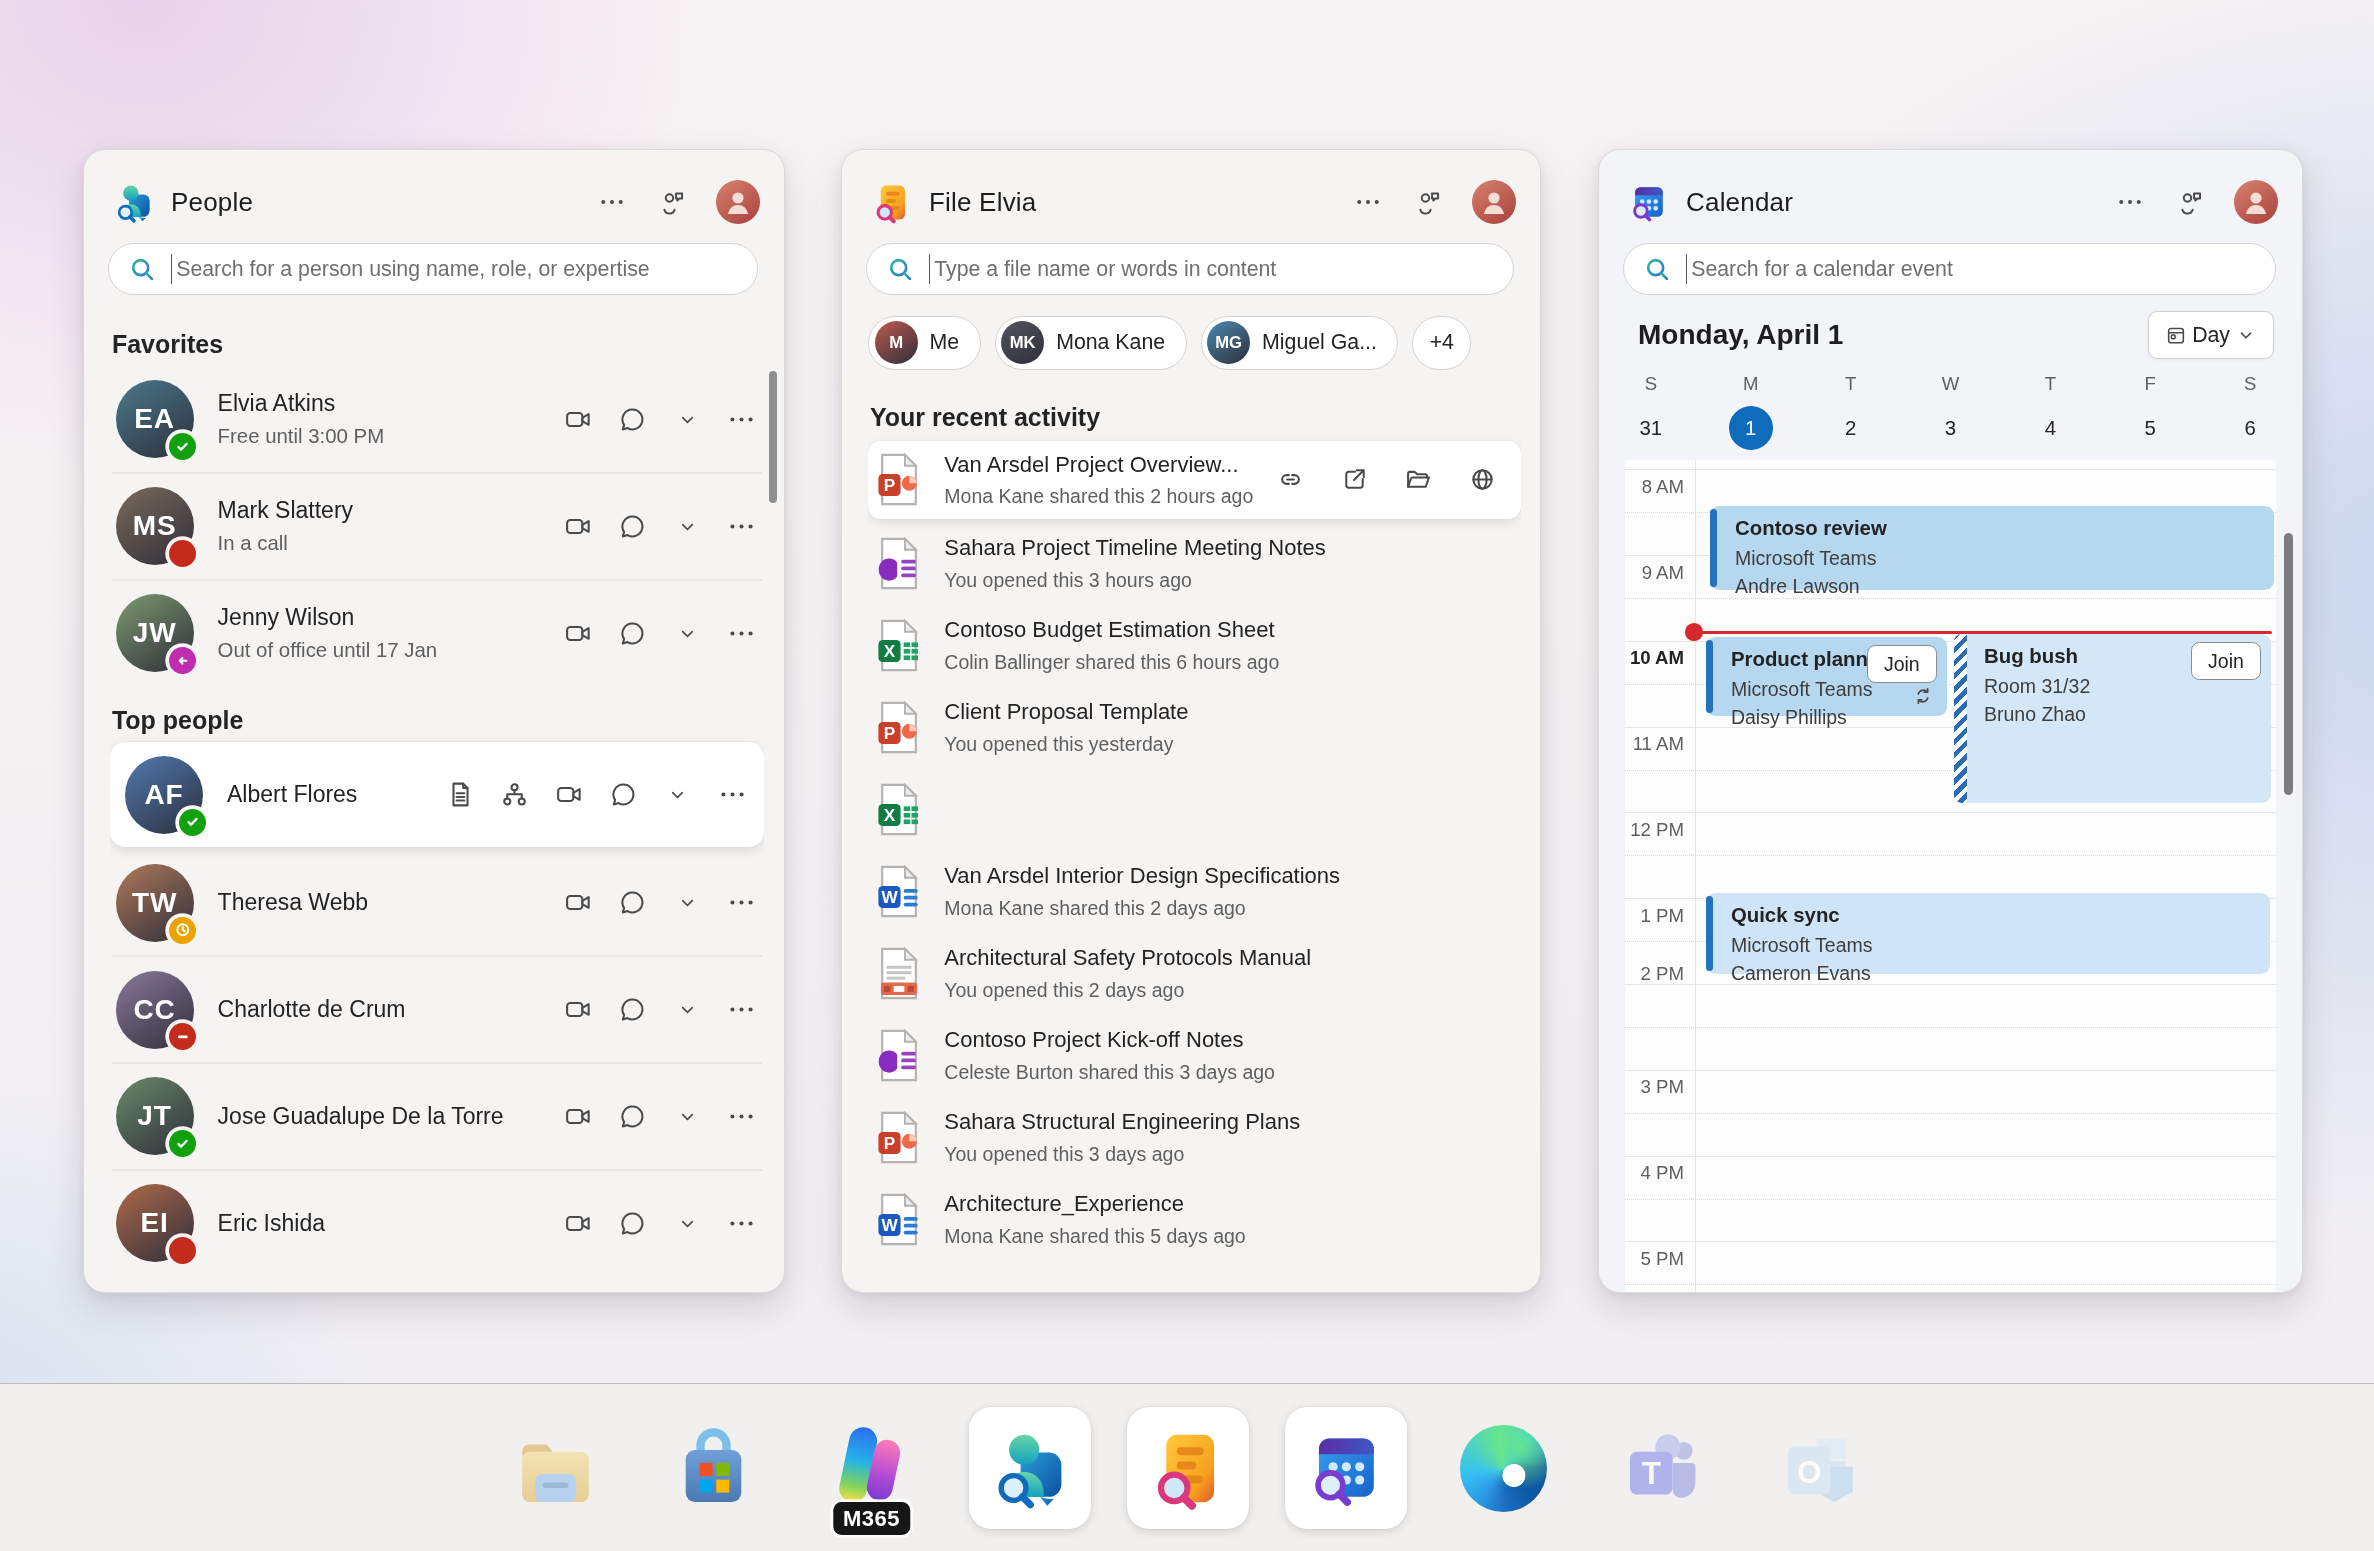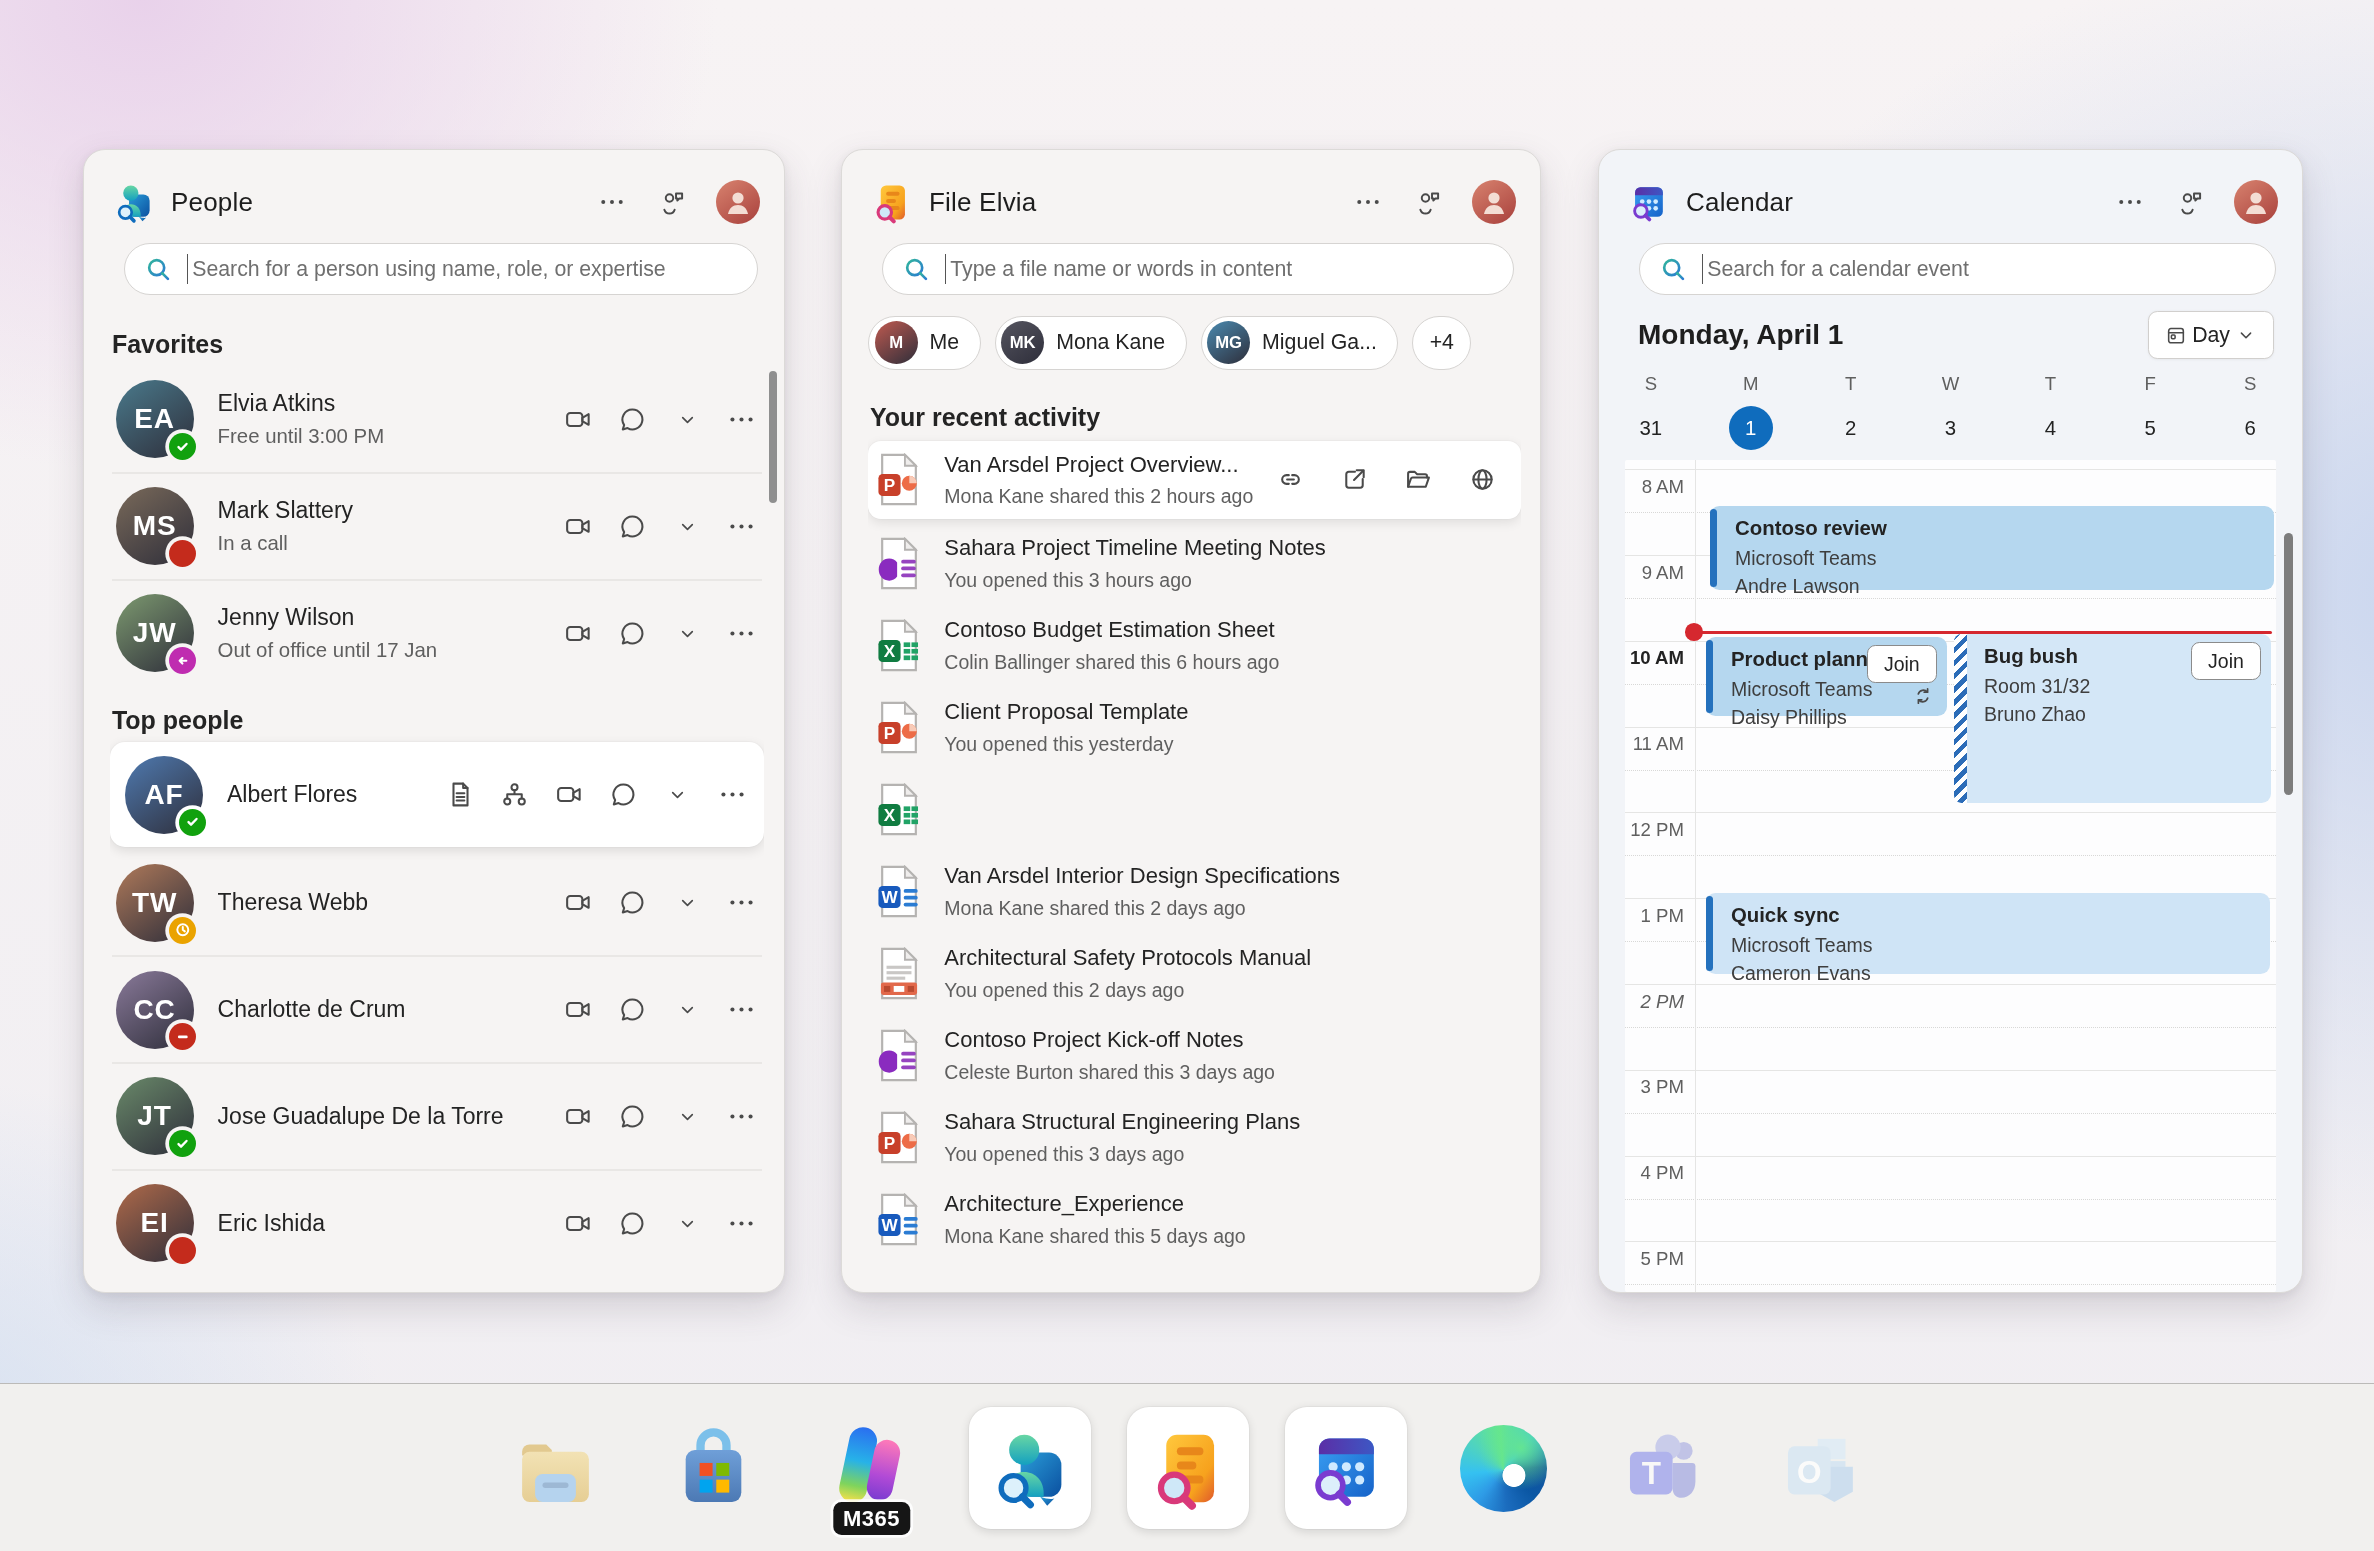--- a/index.html
+++ b/index.html
@@ -18,21 +18,21 @@
   #cal-panel{left:1598px;width:703px;background:#f2f4f8;}
   .p-head{position:absolute;top:28px;left:28px;right:24px;height:48px;display:flex;align-items:center;}
   .app-ico{width:43px;height:43px;display:flex;}
   .app-ico svg{width:43px;height:43px;}
   .p-title{font-size:26px;color:#1d1d1d;margin-left:16px;font-weight:400;letter-spacing:0.2px;}
   .head-actions{margin-left:auto;display:flex;align-items:center;gap:26px;}
   .hbtn{background:none;border:none;padding:0;width:35px;height:35px;display:flex;align-items:center;justify-content:center;cursor:pointer;}
   .hbtn svg{width:28px;height:28px;}
   .avatar-btn{width:44px;height:44px;border-radius:50%;border:none;padding:0;overflow:hidden;display:flex;align-items:center;justify-content:center;cursor:pointer;background:linear-gradient(145deg,#d8836f,#a8403c);}
   .avatar-btn svg{width:32px;height:32px;}
-  .searchbox{position:absolute;top:93px;left:40px;right:26px;height:52px;background:#fff;border:1.4px solid #d6d4d2;border-radius:27px;display:flex;align-items:center;padding:0 18.6px;box-sizing:border-box;}
+  .searchbox{position:absolute;top:93px;left:24px;right:26px;height:52px;background:#fff;border:1.4px solid #d6d4d2;border-radius:27px;display:flex;align-items:center;padding:0 18.6px;box-sizing:border-box;}
   .s-ico{width:29px;height:29px;display:flex;}
   .s-ico svg{width:29px;height:29px;}
   .caret{width:1.9px;height:30px;background:#555;margin-left:14px;}
   .ph{font-size:21.3px;color:#6f6f6f;margin-left:3.7px;white-space:nowrap;}
   .thumb{position:absolute;border-radius:5.6px;background:#8f8f8f;}
   
   #people-body{position:absolute;top:160px;left:26px;right:20.4px;bottom:3.7px;overflow:hidden;}
   .sec-head{font-size:25px;font-weight:700;color:#242424;margin:20.4px 0 7.4px 1.9px;}
   .prow{display:flex;align-items:center;height:105px;padding:0 5.6px;position:relative;box-sizing:border-box;}
   .prow.card{background:#fff;border-radius:15px;box-shadow:0 3.7px 11px rgba(0,0,0,.10),0 0 0 0.9px rgba(0,0,0,.02);margin:2.8px 0;padding:0 15px;}
@@ -939,21 +939,21 @@
         <div class="hl dot" style="top: 310px;"></div>
         <div class="hlabel" style="top: 273px;">11 AM</div>
         <div class="hl" style="top: 352px;"></div>
         <div class="hl dot" style="top: 395px;"></div>
         <div class="hlabel" style="top: 359px;">12 PM</div>
         <div class="hl" style="top: 438px;"></div>
         <div class="hl dot" style="top: 481px;"></div>
         <div class="hlabel" style="top: 445px;">1 PM</div>
         <div class="hl" style="top: 524px;"></div>
         <div class="hl dot" style="top: 567px;"></div>
-        <div class="hlabel" style="top: 531px; font-style: italic;">2 PM</div>
+        <div class="hlabel" style="top: 503px;">2 PM</div>
         <div class="hl" style="top: 610px;"></div>
         <div class="hl dot" style="top: 653px;"></div>
         <div class="hlabel" style="top: 616px;">3 PM</div>
         <div class="hl" style="top: 696px;"></div>
         <div class="hl dot" style="top: 739px;"></div>
         <div class="hlabel" style="top: 702px;">4 PM</div>
         <div class="hl" style="top: 781px;"></div>
         <div class="hl dot" style="top: 824px;"></div>
         <div class="hlabel" style="top: 788px;">5 PM</div>
         <div class="vline"></div>

